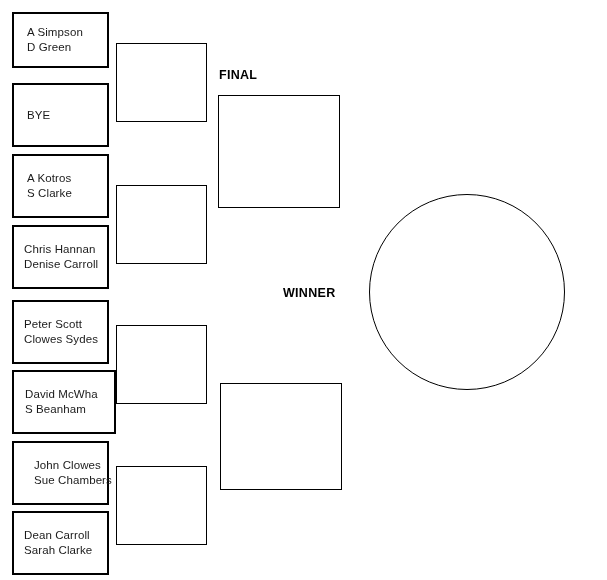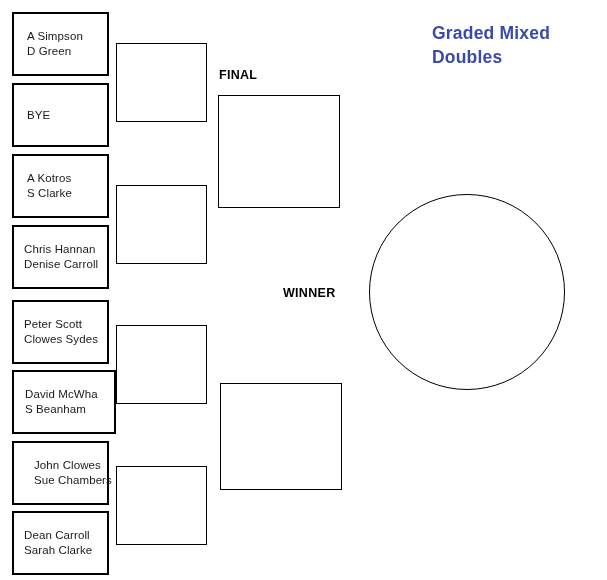--- a/index.html
+++ b/index.html
@@ -71,21 +71,21 @@
     line-height: 24px;
     white-space: pre-line;
     letter-spacing: 0.2px;
   }
 </style>
 </head>
 <body>
 
 <div id="bracket-root">
 
-  <div class="player-box" style="left:12px; top:12px; width:97px; height:64px;">
+  <div class="player-box" style="left:12px; top:12px; width:97px; height:56px;">
     <span class="player-line">A Simpson</span>
     <span class="player-line">D Green</span>
   </div>
 
   <div class="player-box" style="left:12px; top:83px; width:97px; height:64px;">
     <span class="player-line">BYE</span>
   </div>
 
   <div class="player-box" style="left:12px; top:154px; width:97px; height:64px;">
     <span class="player-line">A Kotros</span>
@@ -142,16 +142,14 @@
   </div>
 
   <div class="winner-circle" style="left:369px; top:194px; width:196px; height:196px;">
     <span></span>
   </div>
 
   <div class="stage-label" style="left:219px; top:68px;">FINAL</div>
 
   <div class="stage-label" style="left:283px; top:286px;">WINNER</div>
 
-  <div class="chart-title" style="left:432px; top:21px; width:160px;">Graded Mixed
-Doubles</div>
 
 </div>
 
 </body></html>

